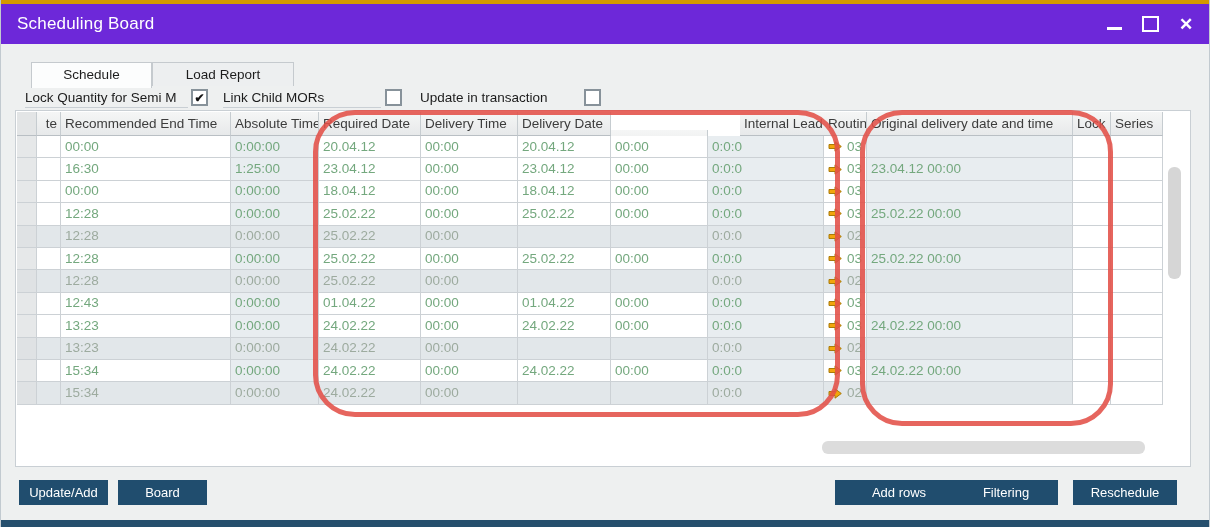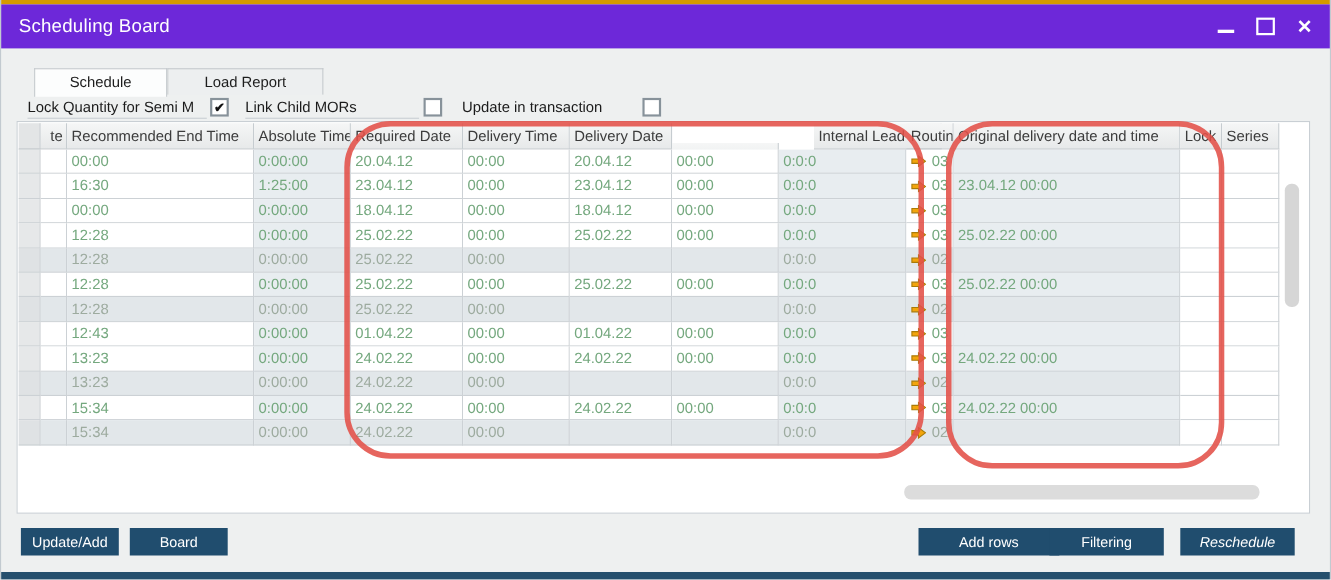--- a/index.html
+++ b/index.html
@@ -352,16 +352,16 @@
     <div class="hthumb"></div>
   </div>
 
   <div class="ann ann1"></div>
   <div class="ann ann2"></div>
 
   <div class="btn" style="left:18px;width:89px;">Update/Add</div>
   <div class="btn" style="left:117px;width:89px;">Board</div>
   <div class="btn" style="left:834px;width:128px;">Add rows</div>
   <div class="btn" style="left:953px;width:104px;">Filtering</div>
-  <div class="btn" style="left:1072px;width:104px;font-style:italic;">Reschedule</div>
+  <div class="btn" style="left:1072px;width:104px;">Reschedule</div>
 
   <div class="bottomstrip"></div>
 </div>
 
 </body></html>

